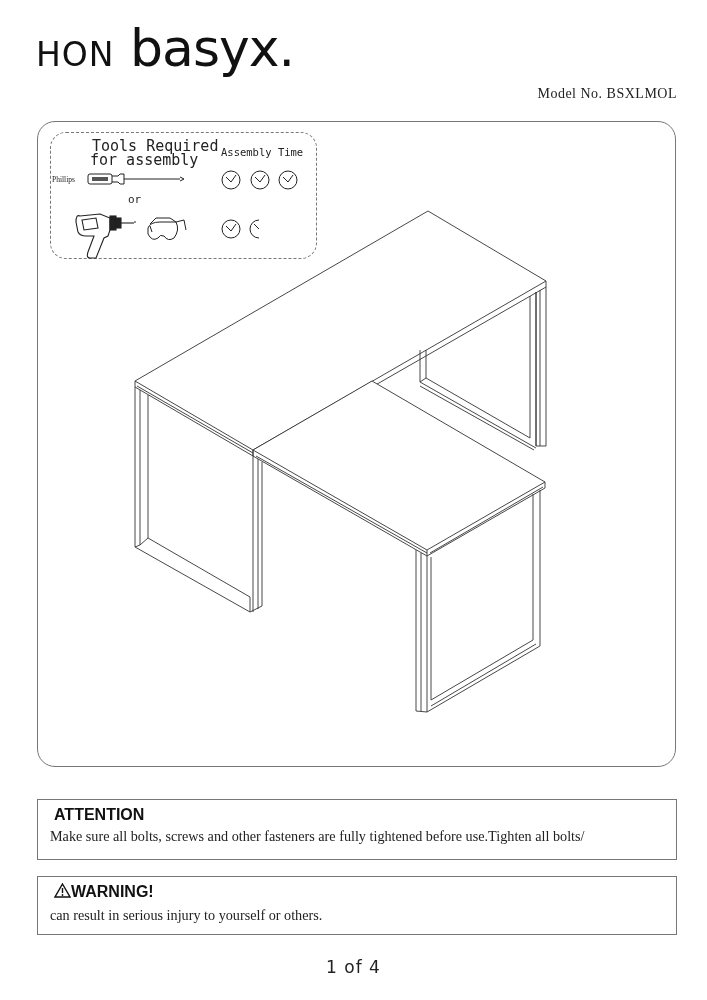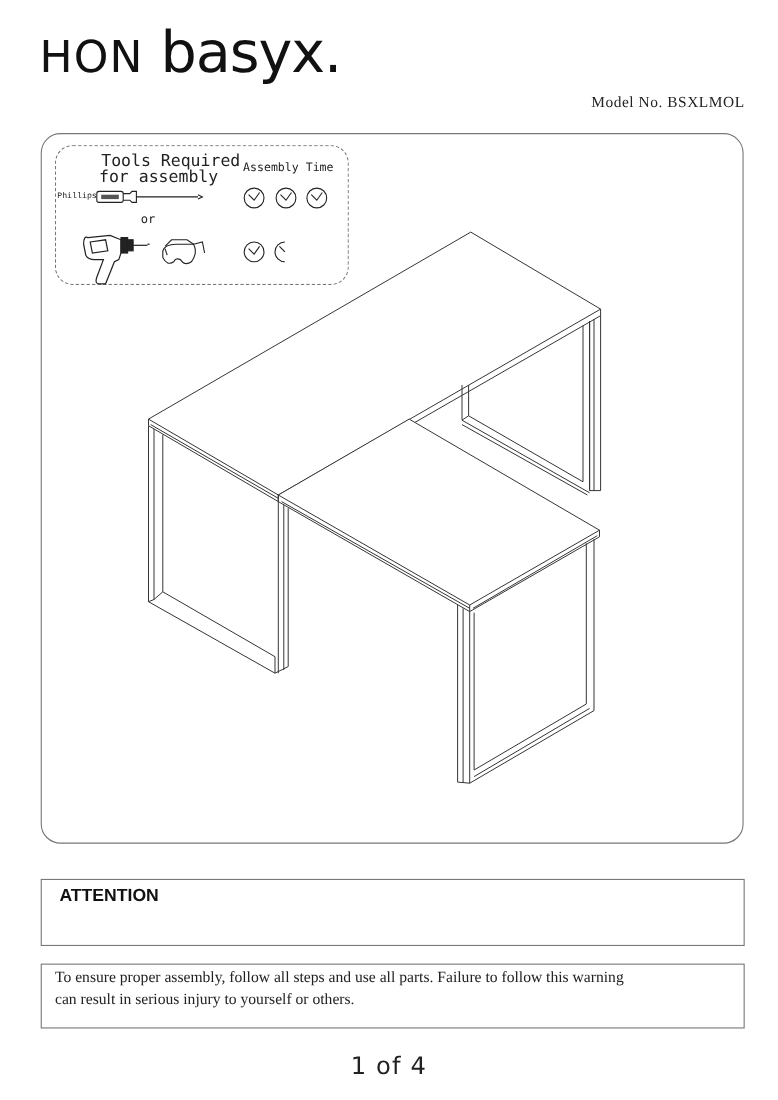--- a/index.html
+++ b/index.html
@@ -1,33 +1,33 @@
 <!DOCTYPE html>
 <html><head>
 <meta charset="utf-8">
 <style>
   html, body { margin: 0; padding: 0; background: #ffffff; }
   body { width: 707px; height: 1000px; position: relative; overflow: hidden; font-family: "Liberation Sans", sans-serif; color: #1a1a1a; }
   .logo { position: absolute; left: 36px; top: 22px; font-family: "DejaVu Sans", sans-serif; font-size: 52px; letter-spacing: -1px; color: #111; line-height: 1; }
-  .logo .hon { font-size: 40px; letter-spacing: 1px; font-weight: 400; }
+  .logo .hon { font-size: 33px; letter-spacing: 1px; font-weight: 400; }
   .model { position: absolute; right: 30px; top: 86px; font-family: Liberation Serif, serif; font-size: 14px; color: #222; letter-spacing: 0.5px; }
   .frame { position: absolute; left: 37px; top: 121px; width: 639px; height: 646px; border: 1.5px solid #777; border-radius: 18px; box-sizing: border-box; }
   .tools-box { position: absolute; left: 50px; top: 132px; width: 267px; height: 127px; border: 1px dashed #777; border-radius: 16px; box-sizing: border-box; }
   .tools-title { position: absolute; left: 92px; top: 139px; font-family: "DejaVu Sans Mono", monospace; font-size: 15px; line-height: 14px; color: #222; }
   .time-title { position: absolute; left: 221px; top: 146px; font-family: "DejaVu Sans Mono", monospace; font-size: 10.5px; color: #222; text-align: center; }
-  .phillips-label { position: absolute; left: 52px; top: 175px; font-family: Liberation Mono, monospace; font-size: 7.5px; color: #222; }
+  .phillips-label { position: absolute; left: 52px; top: 175px; font-family: Liberation Serif, serif; font-size: 7.5px; color: #222; }
   .or-label { position: absolute; left: 128px; top: 193px; font-family: "DejaVu Sans Mono", monospace; font-size: 11px; color: #222; }
   .drawing { position: absolute; left: 0; top: 0; }
   .notice { position: absolute; left: 37px; width: 640px; border: 1.3px solid #777; box-sizing: border-box; padding: 2px 12px; }
   .notice.attention { top: 799px; height: 61px; }
   .notice.warning { top: 876px; height: 59px; }
   .notice h3 { margin: 4px; font-family: "Liberation Sans", sans-serif; font-weight: bold; font-size: 16px; line-height: 18px; color: #111; }
   .notice p { margin: 0; font-family: "Liberation Serif", serif; font-size: 14.2px; line-height: 17px; color: #222; }
   .notice.warning p { line-height: 20px; }
-  .page-num { position: absolute; left: 0; width: 707px; top: 957px; text-align: center; font-family: "DejaVu Sans", sans-serif; font-size: 22px; color: #222; letter-spacing: 1px; }
+  .page-num { position: absolute; left: 0; width: 707px; top: 957px; text-align: center; font-family: "DejaVu Sans", sans-serif; font-size: 17px; color: #222; letter-spacing: 1px; }
 </style>
 </head>
 <body>
 
 <div class="logo">
   <span class="hon">HON</span>
   <span>basyx.</span>
 </div>
 
 <div class="model">Model No. BSXLMOL</div>
@@ -128,20 +128,27 @@
     <path d="M431 700 L533 640"></path>
     <path d="M427 712 L540 646 L540 490"></path>
     <path d="M533 640 L533 494"></path>
     <path d="M431 706 L536 644"></path>
   </g>
 
 </svg>
 
 <div class="notice attention">
   <h3>ATTENTION</h3>
+  <p>Make sure all bolts, screws and other fasteners are fully tightened before use.Tighten all bolts/</p>
 </div>
 
 <div class="notice warning">
-  <p>To ensure proper assembly, follow all steps and use all parts. Failure to follow this warning</p>
+  <h3>
+    <svg width="17" height="15" viewBox="0 0 17 15" style="vertical-align:-1px">
+      <path d="M8.5 1 L16 14 L1 14 Z" fill="none" stroke="#111" stroke-width="1.4"></path>
+      <line x1="8.5" y1="5" x2="8.5" y2="10" stroke="#111" stroke-width="1.4"></line>
+      <circle cx="8.5" cy="12" r="0.9" fill="#111"></circle>
+    </svg><span>WARNING!</span>
+  </h3>
   <p>can result in serious injury to yourself or others.</p>
 </div>
 
 <div class="page-num">1 of 4</div>
 
 </body></html>

